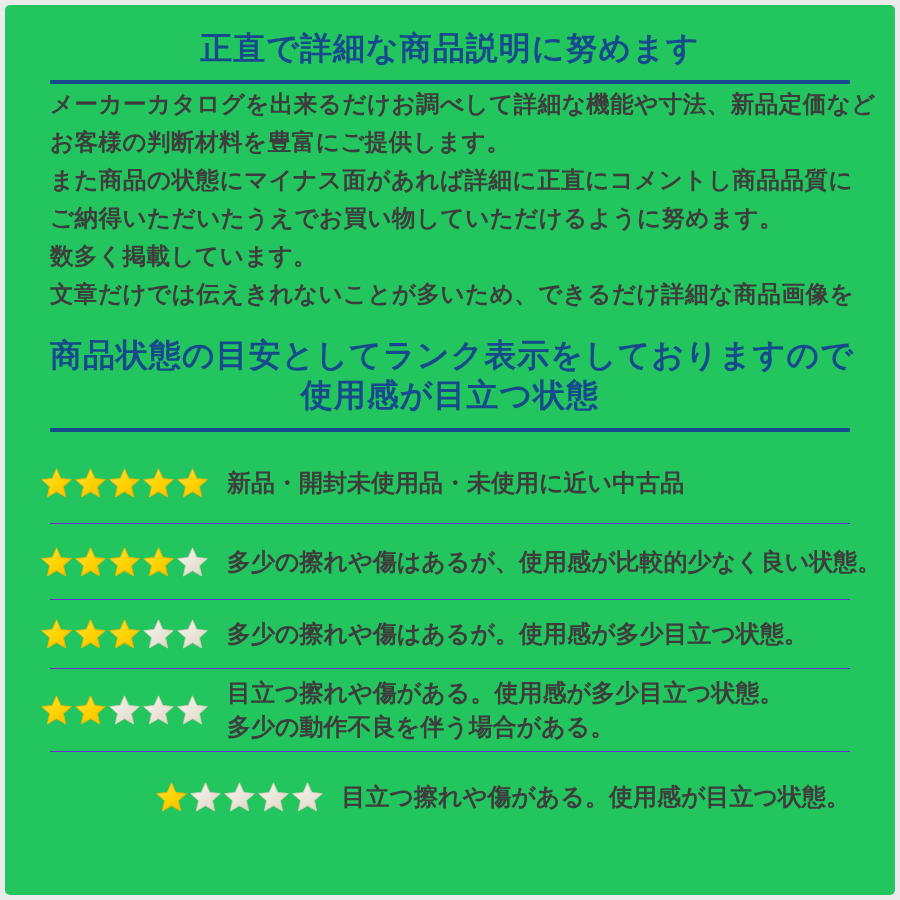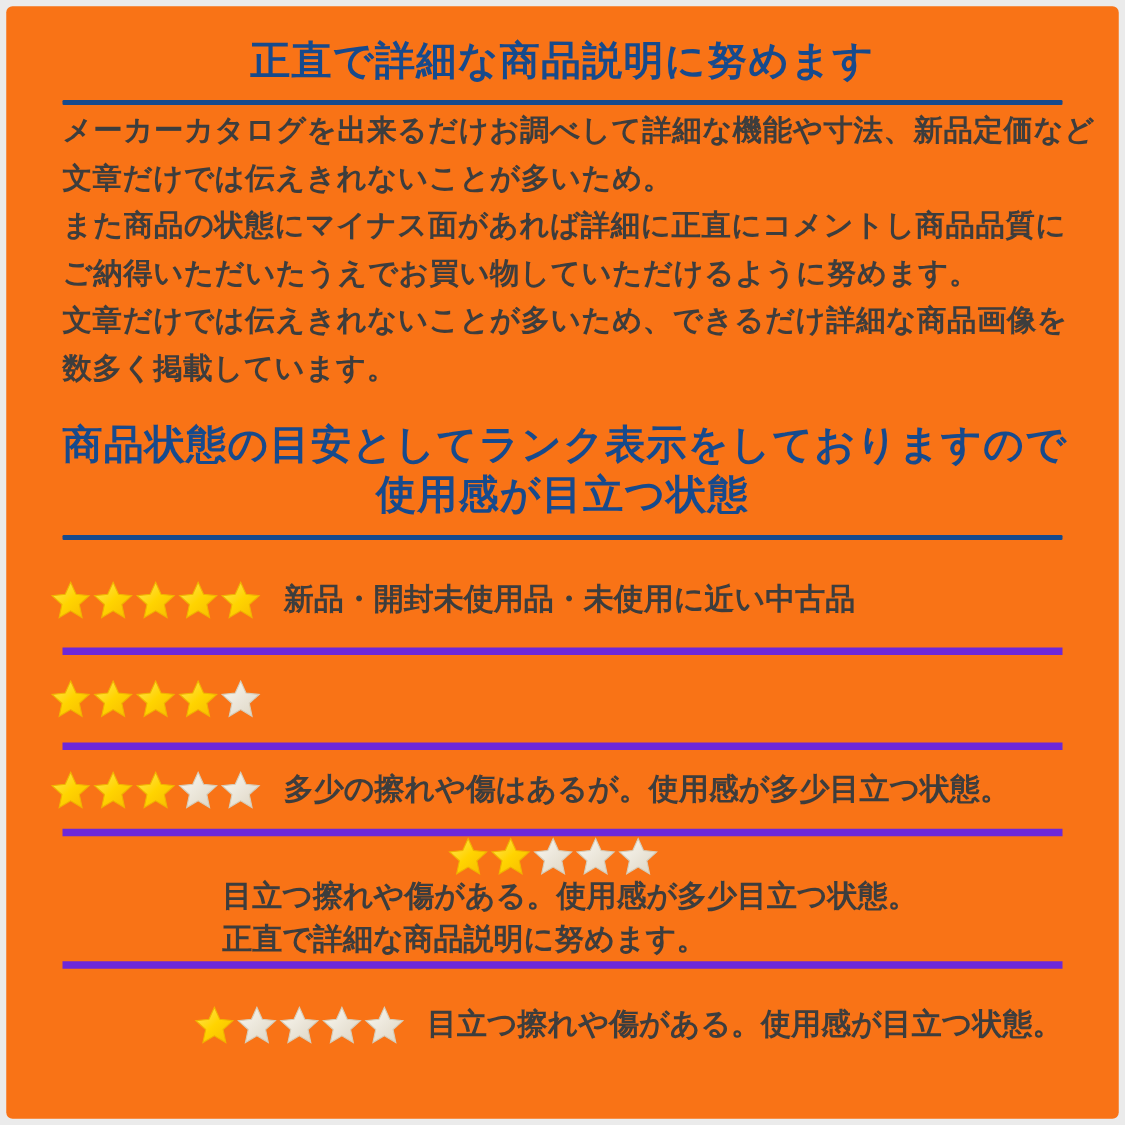--- a/index.html
+++ b/index.html
@@ -6,21 +6,21 @@
   html, body { width: 900px; height: 900px; }
   body {
     background: #ebebeb;
     font-family: "Liberation Sans", "DejaVu Sans", sans-serif;
     position: relative;
   }
   .page { position: absolute; inset: 0; background: #ebebeb; }
   .card {
     position: absolute;
     inset: 5px;
-    background: #f97316;
+    background: #22c55e;
     border-radius: 5px;
     overflow: hidden;
   }
   .content { padding: 0 45px; }
 
   .main-title {
     margin-top: 24px;
     text-align: center;
     font-size: 32px;
     line-height: 38px;
@@ -55,27 +55,27 @@
     color: var(--accent, #174a8c);
     letter-spacing: 1px;
     white-space: nowrap;
   }
   .rank-title .t2 { display: block; }
 
   .rank-list { margin-top: 0; }
   .rank-row {
     display: flex;
     align-items: center;
-    border-bottom: 6px solid #6d28d9;
+    border-bottom: 1px solid #6d28d9;
   }
   .rank-row:last-child { border-bottom: none; justify-content: flex-end; }
   .rank-row.r0 { min-height: 92px; padding-top: 10px; }
   .rank-row.r1 { min-height: 76px; }
   .rank-row.r2 { min-height: 69px; }
-  .rank-row.r3 { min-height: 83px; flex-direction: column; }
+  .rank-row.r3 { min-height: 83px; }
   .rank-row.r4 { min-height: 90px; }
 
   .stars {
     flex: none;
     width: 175px;
     margin-left: -10px;
     display: flex;
     align-items: center;
   }
   .star { display: block; margin-right: 1px; }
@@ -112,25 +112,25 @@
 
 <div class="page">
   <div class="card">
     <div class="content">
 
       <h1 class="main-title">正直で詳細な商品説明に努めます</h1>
       <div class="rule"></div>
 
       <div class="intro">
         <div class="para-line">メーカーカタログを出来るだけお調べして詳細な機能や寸法、新品定価など</div>
-        <div class="para-line">文章だけでは伝えきれないことが多いため。</div>
+        <div class="para-line">お客様の判断材料を豊富にご提供します。</div>
         <div class="para-line">また商品の状態にマイナス面があれば詳細に正直にコメントし商品品質に</div>
         <div class="para-line">ご納得いただいたうえでお買い物していただけるように努めます。</div>
+        <div class="para-line">数多く掲載しています。</div>
         <div class="para-line">文章だけでは伝えきれないことが多いため、できるだけ詳細な商品画像を</div>
-        <div class="para-line">数多く掲載しています。</div>
       </div>
 
       <h2 class="rank-title">
         <span class="t1">商品状態の目安としてランク表示をしておりますので</span>
         <span class="t2">使用感が目立つ状態</span>
       </h2>
       <div class="rule"></div>
 
       <div class="rank-list">
 
@@ -169,20 +169,24 @@
               <svg class="star" width="33" height="32" viewBox="0 0 36 35">
      <use href="#starShape" fill="url(#gradGold)" stroke="#f0b400" stroke-width="1"></use>
    </svg>
               <svg class="star" width="33" height="32" viewBox="0 0 36 35">
      <use href="#starShape" fill="url(#gradGold)" stroke="#f0b400" stroke-width="1"></use>
    </svg>
               <svg class="star" width="33" height="32" viewBox="0 0 36 35">
      <use href="#starShape" fill="url(#gradEmpty)" stroke="#d5cdba" stroke-width="1"></use>
    </svg>
             </div>
+          <div class="rank-text">
+            <div class="rank-line">多少の擦れや傷はあるが、使用感が比較的少なく良い状態。</div>
+
+          </div>
         </div>
 
         <div class="rank-row r2">
           <div class="stars">
               <svg class="star" width="33" height="32" viewBox="0 0 36 35">
      <use href="#starShape" fill="url(#gradGold)" stroke="#f0b400" stroke-width="1"></use>
    </svg>
               <svg class="star" width="33" height="32" viewBox="0 0 36 35">
      <use href="#starShape" fill="url(#gradGold)" stroke="#f0b400" stroke-width="1"></use>
    </svg>
@@ -215,21 +219,21 @@
    </svg>
               <svg class="star" width="33" height="32" viewBox="0 0 36 35">
      <use href="#starShape" fill="url(#gradEmpty)" stroke="#d5cdba" stroke-width="1"></use>
    </svg>
               <svg class="star" width="33" height="32" viewBox="0 0 36 35">
      <use href="#starShape" fill="url(#gradEmpty)" stroke="#d5cdba" stroke-width="1"></use>
    </svg>
             </div>
           <div class="rank-text">
             <div class="rank-line">目立つ擦れや傷がある。使用感が多少目立つ状態。</div>
-            <div class="rank-line">正直で詳細な商品説明に努めます。</div>
+            <div class="rank-line">多少の動作不良を伴う場合がある。</div>
           </div>
         </div>
 
         <div class="rank-row r4">
           <div class="stars">
               <svg class="star" width="33" height="32" viewBox="0 0 36 35">
      <use href="#starShape" fill="url(#gradGold)" stroke="#f0b400" stroke-width="1"></use>
    </svg>
               <svg class="star" width="33" height="32" viewBox="0 0 36 35">
      <use href="#starShape" fill="url(#gradEmpty)" stroke="#d5cdba" stroke-width="1"></use>

